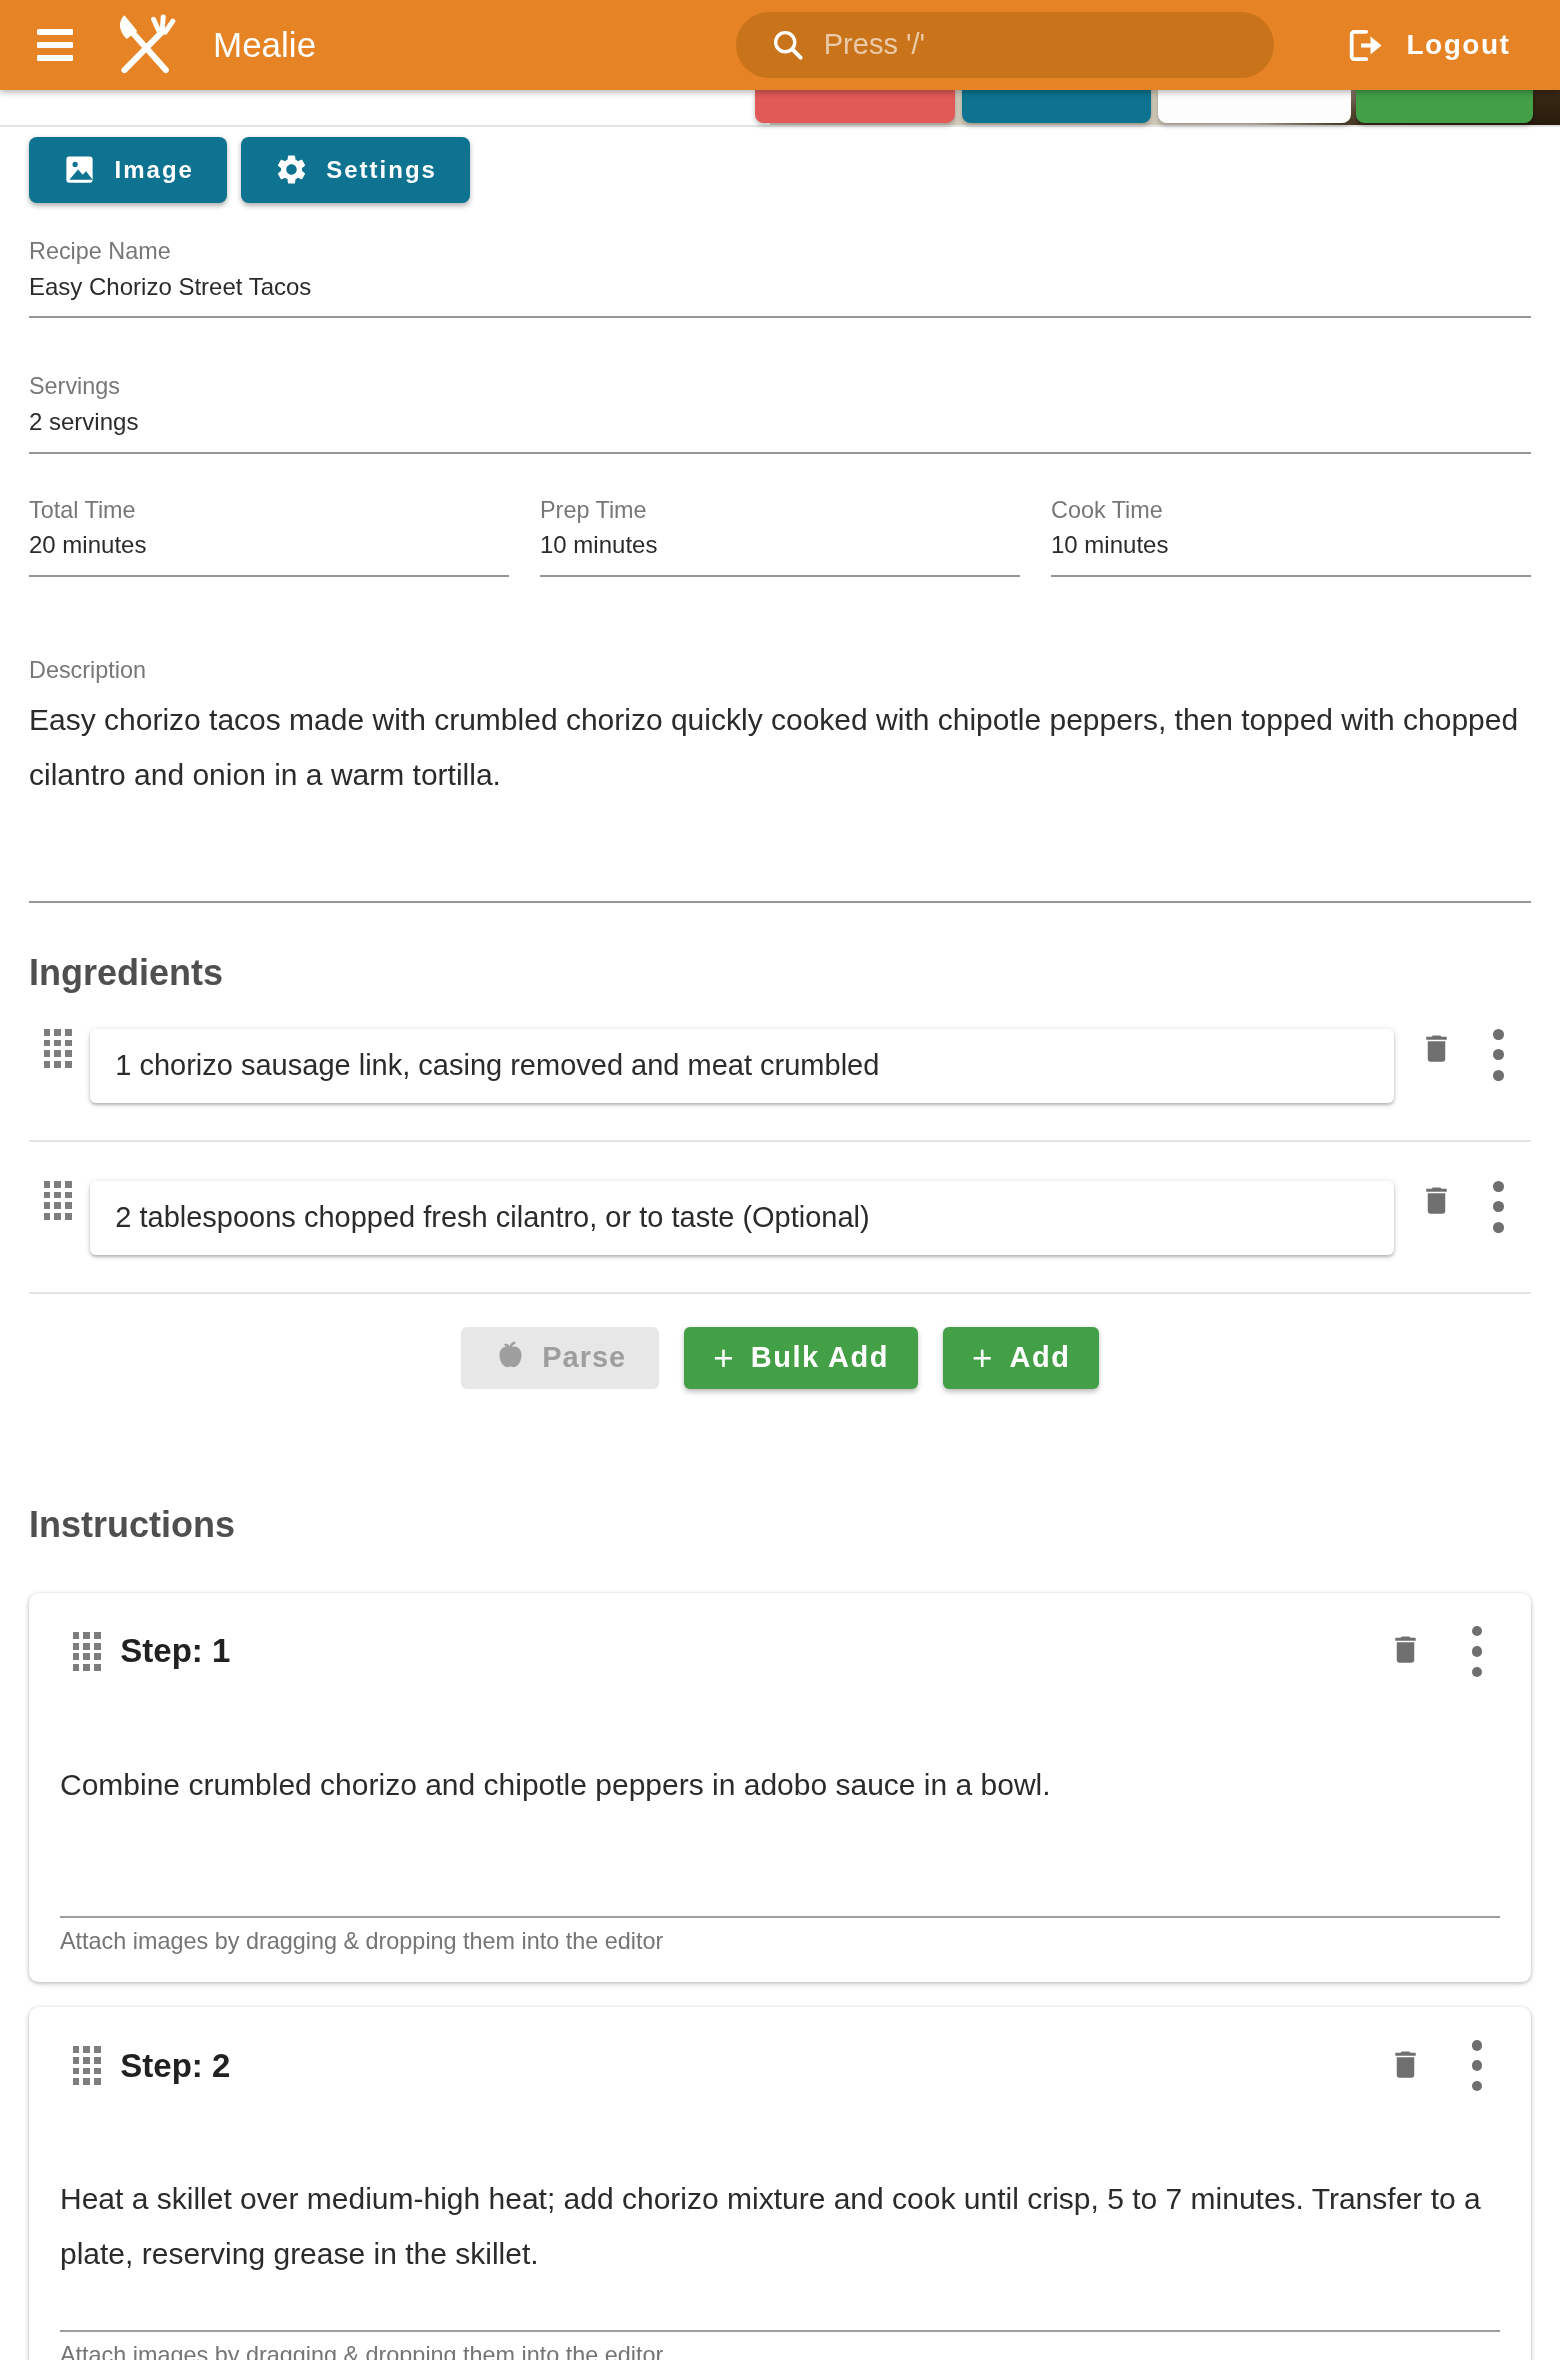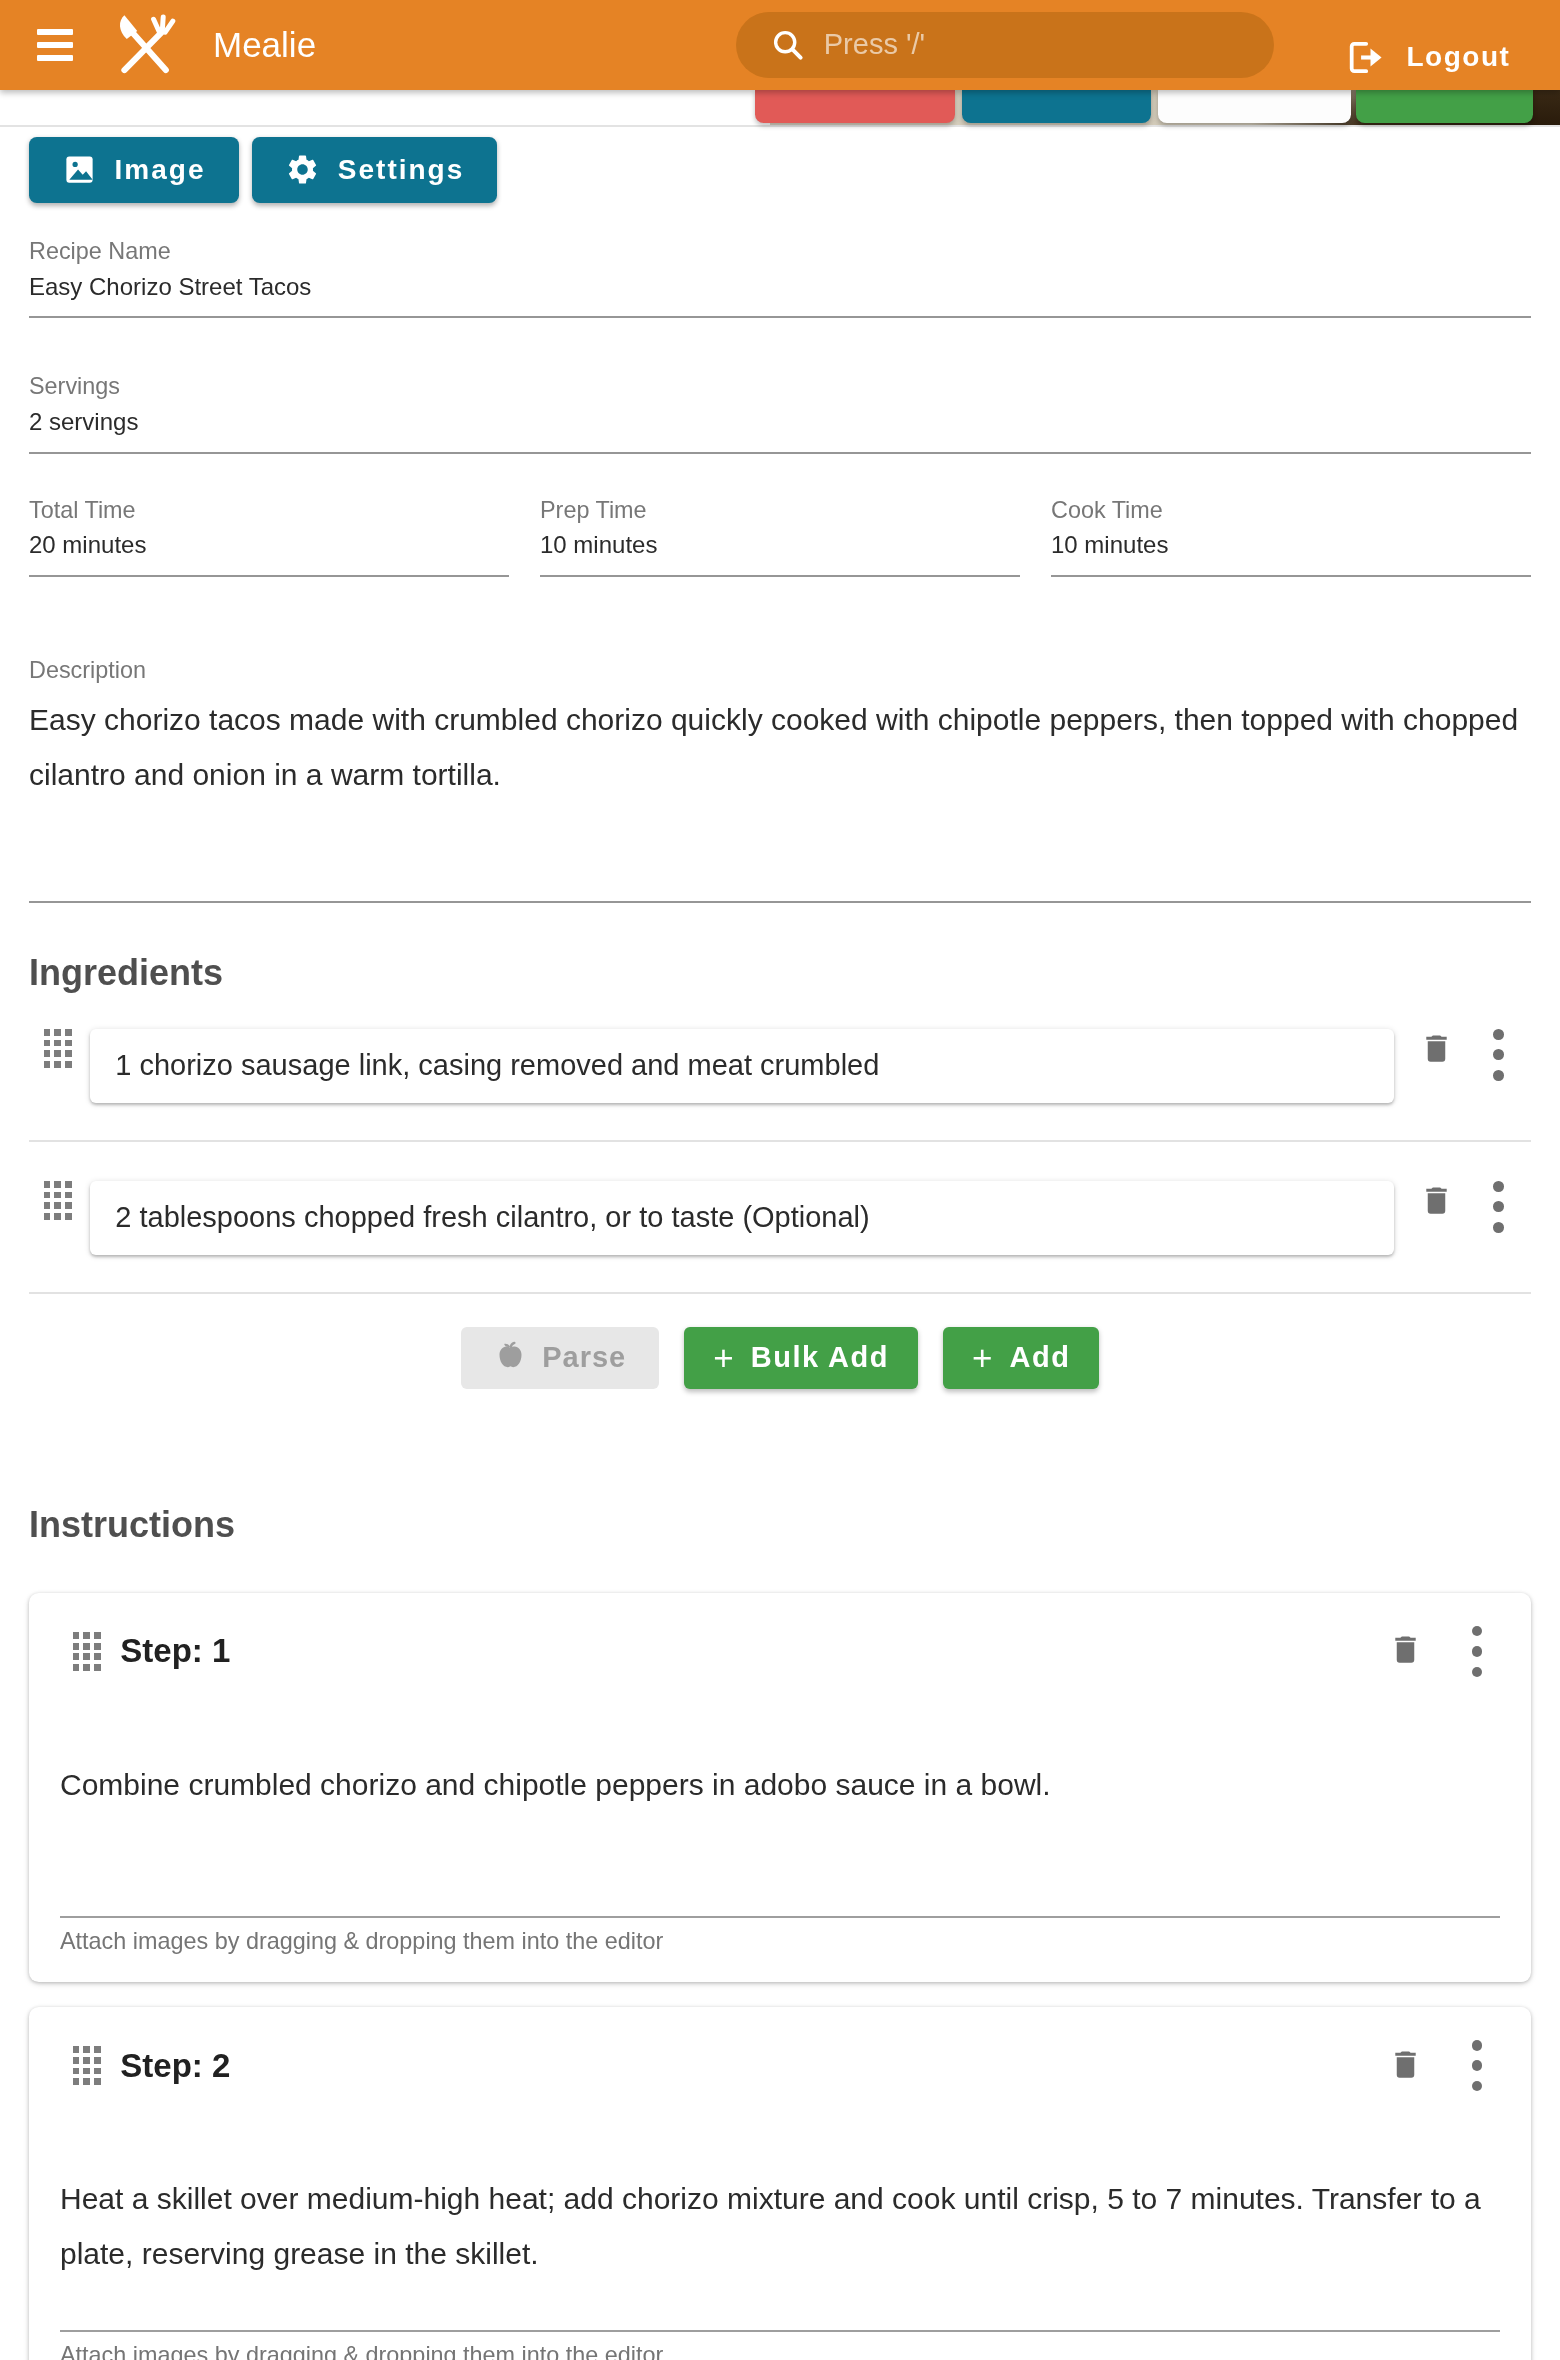--- a/index.html
+++ b/index.html
@@ -14,21 +14,21 @@
   .hamburger span { display:block; height:5.9px; background:#fff; border-radius:1px; }
   .logo { position:absolute; left:111px; top:9.8px; width:70px; height:70px; }
   .app-title { position:absolute; left:213px; top:50%; transform:translateY(-50%);
     color:#fff; font-size:35px; font-weight:400; }
   .searchpill { position:absolute; left:736px; top:11.7px; width:538px; height:66px;
     background:#c9731a; border-radius:33px; display:flex; align-items:center; padding:0 23.4px; }
   .searchpill svg { flex:0 0 auto; margin-left:9.8px; }
   .searchpill input { flex:1; background:transparent; border:none; outline:none;
     color:#fff; font-size:29px; margin-left:17.6px; font-family:inherit; }
   .searchpill input::placeholder { color:rgba(255,255,255,.62); }
-  .logout { position:absolute; left:1344px; top:12px; height:90px; display:flex;
+  .logout { position:absolute; left:1344px; top:0; height:90px; display:flex;
     align-items:center; gap:21.5px; cursor:pointer; }
   .logout .lbl { color:#fff; font-size:28px; font-weight:700; letter-spacing:1.5px; }
 
   
   .hero { position:relative; height:37px; border-bottom:2px solid #e3e3e3; background:#fff; }
   .hero-photo { position:absolute; left:770px; right:0; top:0; bottom:0;
     background:
       radial-gradient(ellipse 410px 117px at 98% 130%, #241708 0%, #3d2c17 45%, rgba(61,44,23,0) 72%),
       linear-gradient(90deg,#d8d1c1 0%, #d2cab8 55%, #c6bda9 100%); }
   .crop-btn { position:absolute; top:0; height:33px; border-radius:0 0 8.8px 8.8px;
@@ -36,21 +36,21 @@
   .crop-red   { left:755px;  width:200px; background:#e15a57; }
   .crop-teal  { left:962px;  width:189px; background:#0d7390; }
   .crop-white { left:1158px; width:193px; background:#fdfdfd; }
   .crop-green { left:1356px; width:177px; background:#43a047; }
 
   
   .main { padding:0 29px; }
 
   .actions { display:flex; gap:13.7px; margin-top:9.8px; }
   .btn-teal { height:66px; background:#0d7390; color:#fff; border:none; border-radius:7.8px;
-    display:flex; align-items:center; gap:17.6px; padding:0 33px; font-size:28px; font-weight:700;
+    display:flex; align-items:center; gap:17.6px; padding:0 33px; font-size:24px; font-weight:700;
     letter-spacing:2px; font-family:inherit; box-shadow:0 2.9px 4.9px rgba(0,0,0,.3); cursor:pointer; }
 
   .fgroup { border-bottom:2px solid #969696; }
   .fgroup .flabel { font-size:23.4px; color:#777; }
   .fgroup input { display:block; width:100%; border:none; outline:none; background:transparent;
     font-size:24px; color:#2b2b2b; padding:7.8px 0 15.6px 0; font-family:inherit; }
   .g-name { margin-top:35px; }
   .g-serv { margin-top:55px; }
   .times { display:grid; grid-template-columns:repeat(3,1fr); column-gap:31px; margin-top:43px; }
   .g-desc { margin-top:80px; }

